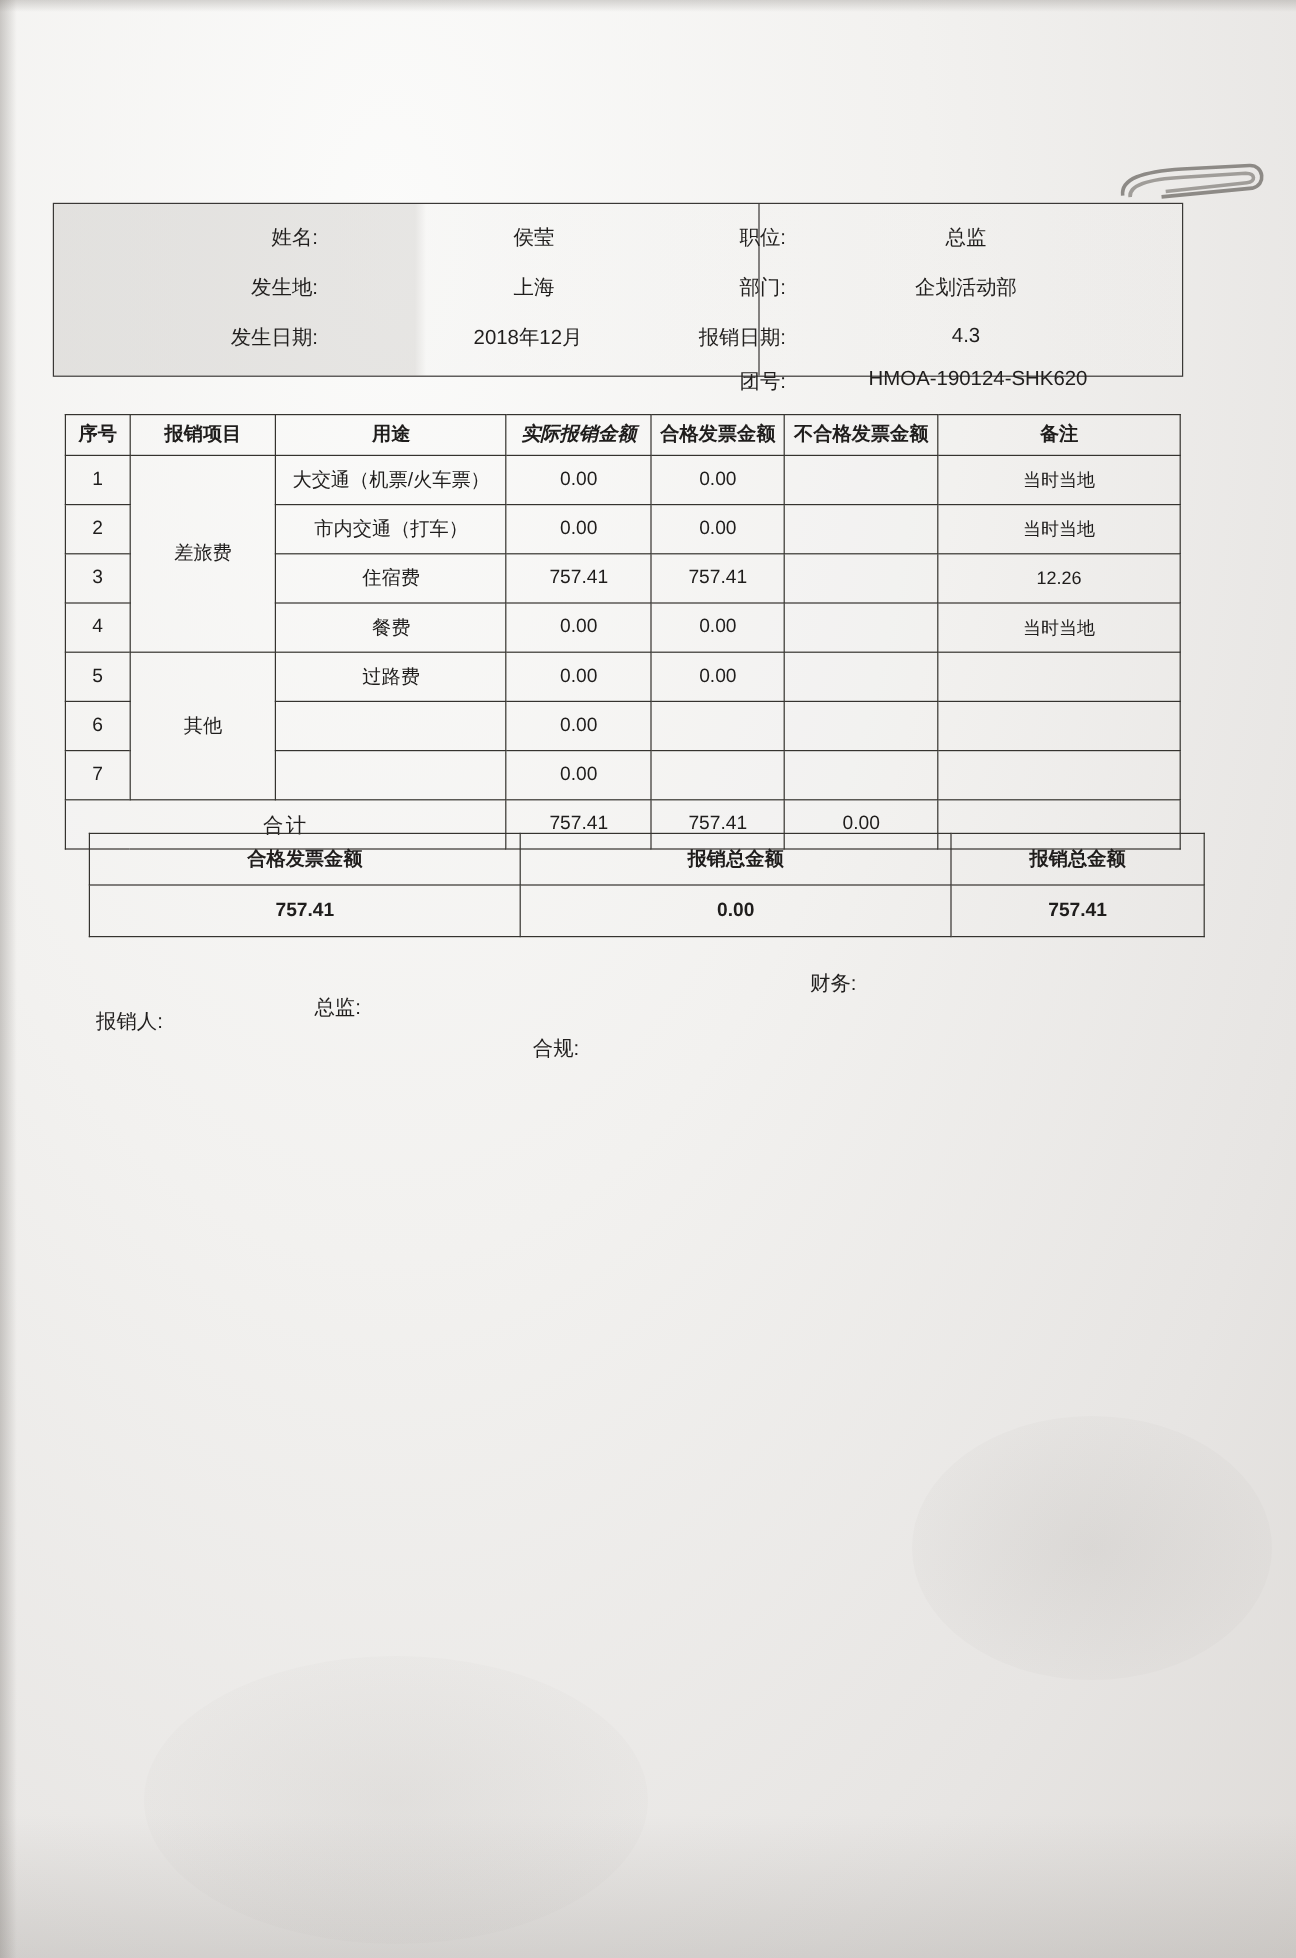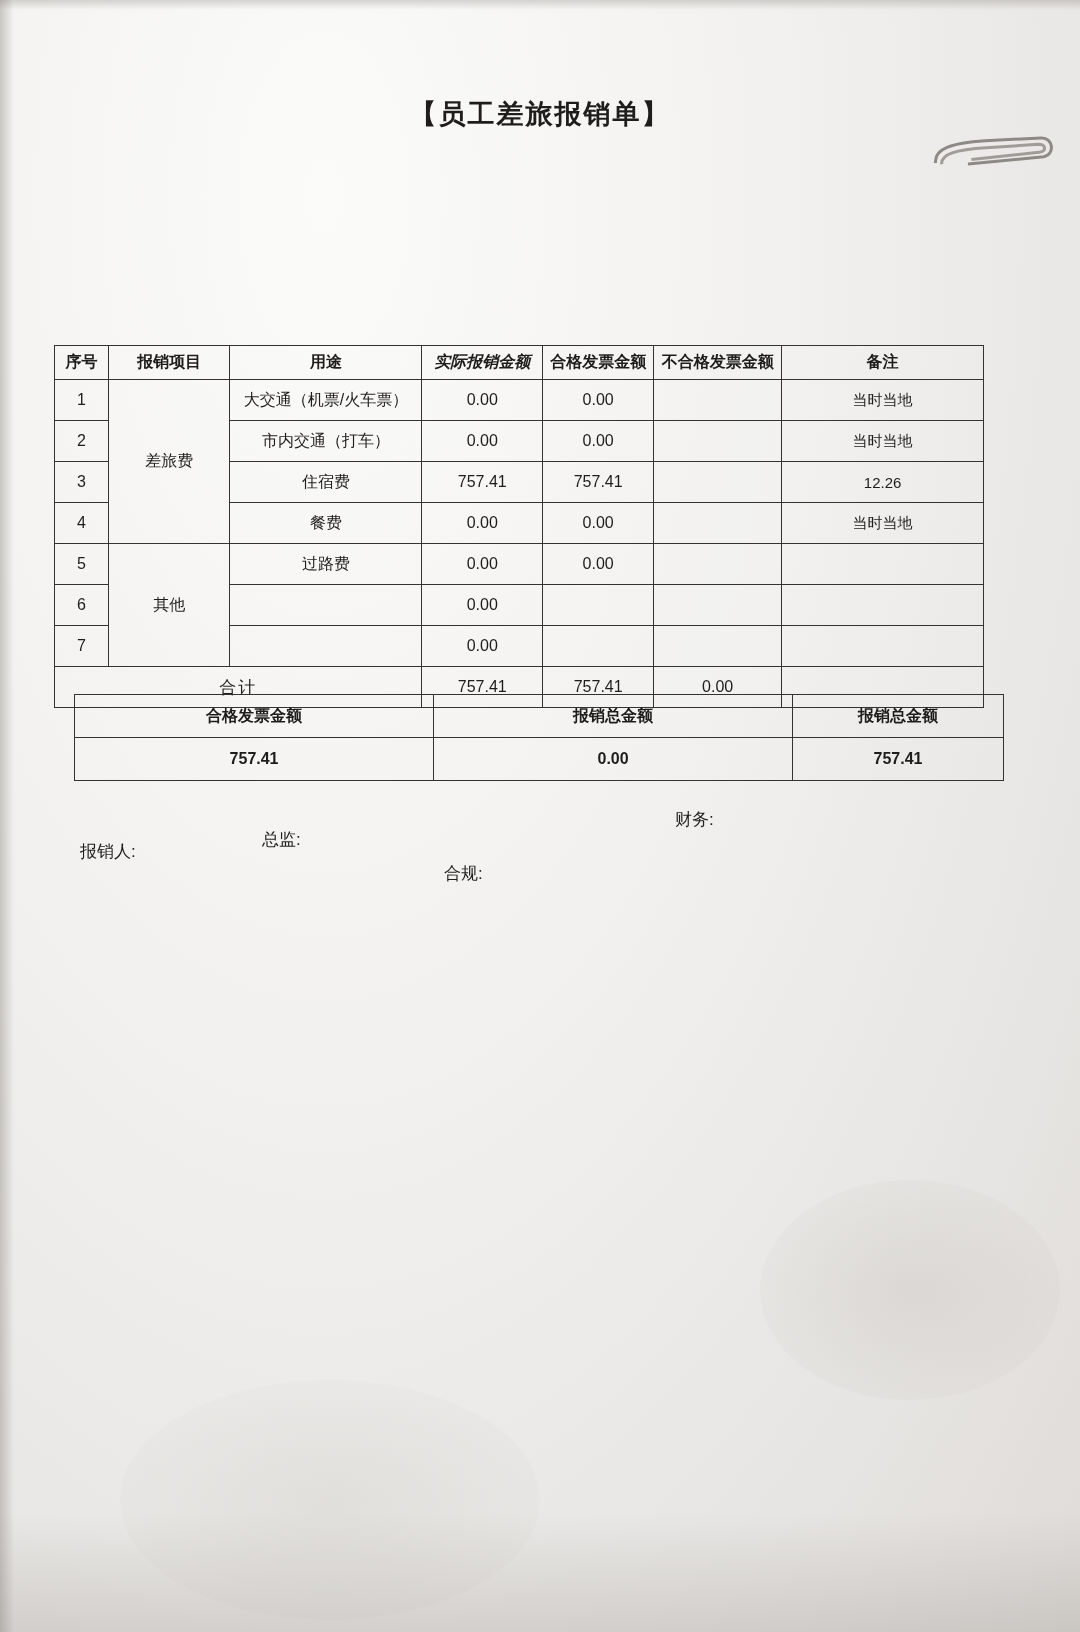--- a/index.html
+++ b/index.html
@@ -197,27 +197,47 @@
 <body>
 
 <div id="paper">
   <div class="shadow-left"></div>
   <div class="shadow-top"></div>
   <div class="shadow-bottom"></div>
   <div class="blotch" style="left:760px;top:1180px;width:300px;height:220px;background:radial-gradient(ellipse,rgba(160,155,150,0.18),rgba(160,155,150,0));"></div>
   <div class="blotch" style="left:120px;top:1380px;width:420px;height:240px;background:radial-gradient(ellipse,rgba(150,145,140,0.12),rgba(150,145,140,0));"></div>
 
 
-  <div id="doc-title">【员工差旅报销单】</div>
 
   <svg id="clip" viewBox="0 0 130 70">
     <path d="M8 28 C8 14 26 10 60 12 L116 16 C128 17 128 34 116 35 L40 33" fill="none" stroke="#8d8a86" stroke-width="3"></path>
     <path d="M14 30 C14 20 30 17 60 19 L112 22 C120 23 120 30 112 30 L44 29" fill="none" stroke="#a09d99" stroke-width="3"></path>
   </svg>
 
+  <div id="header-box">
+    <div class="divider"></div>
+
+    <div class="cell lbl" style="left:110px;top:16px;width:110px;">姓名:</div>
+    <div class="cell val" style="left:300px;top:16px;width:200px;text-align:center;">侯莹</div>
+    <div class="cell lbl" style="left:500px;top:16px;width:110px;">职位:</div>
+    <div class="cell val" style="left:660px;top:16px;width:200px;text-align:center;">总监</div>
+
+    <div class="cell lbl" style="left:110px;top:58px;width:110px;">发生地:</div>
+    <div class="cell val" style="left:300px;top:58px;width:200px;text-align:center;">上海</div>
+    <div class="cell lbl" style="left:500px;top:58px;width:110px;">部门:</div>
+    <div class="cell val" style="left:660px;top:58px;width:200px;text-align:center;">企划活动部</div>
+
+    <div class="cell lbl" style="left:100px;top:100px;width:120px;">发生日期:</div>
+    <div class="cell val" style="left:290px;top:100px;width:210px;text-align:center;">2018年12月</div>
+    <div class="cell lbl" style="left:490px;top:100px;width:120px;">报销日期:</div>
+    <div class="cell val" style="left:660px;top:100px;width:200px;text-align:center;">4.3</div>
+
+    <div class="cell lbl" style="left:490px;top:136px;width:120px;">团号:</div>
+    <div class="cell val" style="left:640px;top:136px;width:260px;text-align:center;">HMOA-190124-SHK620</div>
+  </div>
 
   <table id="main-table">
     <thead>
       <tr>
         <th class="c-idx">序号</th>
         <th class="c-item">报销项目</th>
         <th class="c-use">用途</th>
         <th class="c-amt">实际报销金额</th>
         <th class="c-ok">合格发票金额</th>
         <th class="c-bad">不合格发票金额</th>

